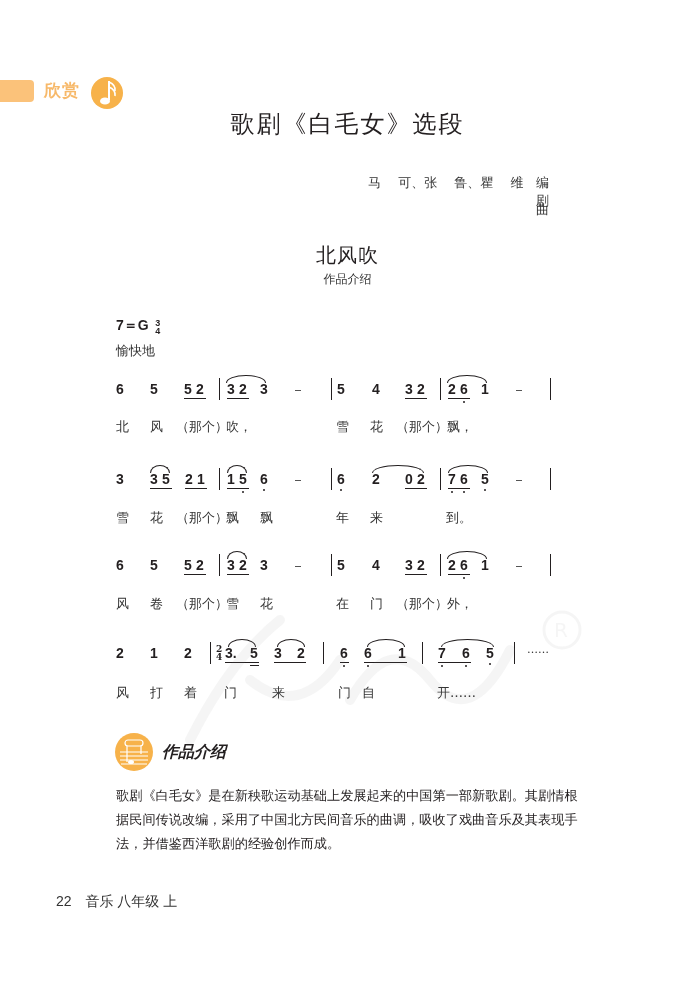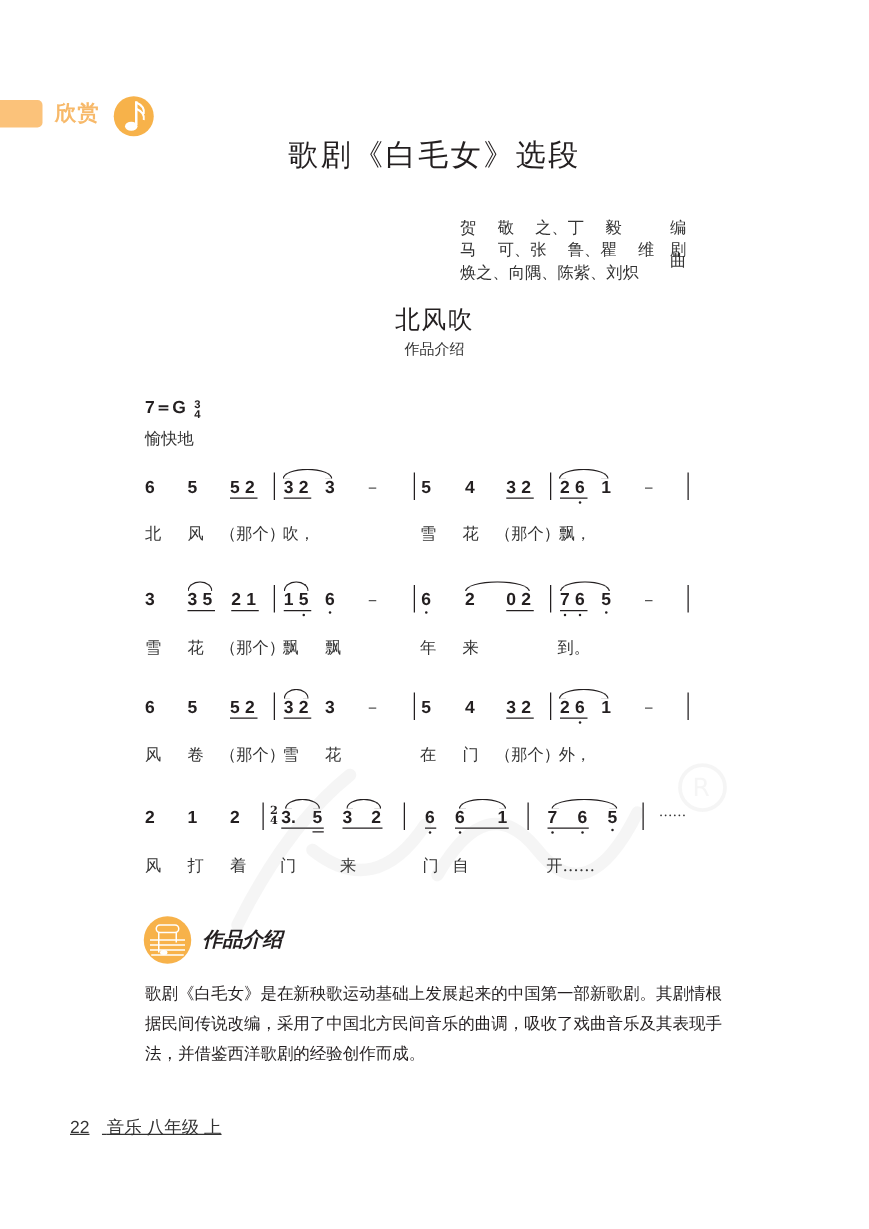--- a/index.html
+++ b/index.html
@@ -24,42 +24,40 @@
   .note { position:absolute; font-family:"Liberation Sans","DejaVu Sans",sans-serif; font-weight:bold; font-size:14px; }
   .ul { position:absolute; height:1px; background:#231f20; }
   .bar { position:absolute; width:1px; height:22px; background:#231f20; }
   .dot { position:absolute; width:2px; height:2px; background:#231f20; border-radius:1px; }
   .dash { position:absolute; width:6px; height:1px; background:#555; }
   .slur { position:absolute; border:1px solid #231f20; border-bottom:none; border-radius:50% 50% 0 0 / 100% 100% 0 0; height:7px; }
   .lyric { position:absolute; font-size:13px; color:#333; }
   .sec-icon { left:114px; top:732px; width:40px; height:40px; }
   .sec-title { left:162px; top:742px; font-family:"DejaVu Sans","Liberation Sans",sans-serif; font-weight:bold; font-size:16px;font-style:italic; }
   .intro { left:116px; top:784px; width:470px; font-size:13.2px; line-height:24px; color:#231f20; }
-  .footer { left:56px; top:893px; font-family:"Liberation Sans",sans-serif; font-size:14px; color:#333;text-decoration:underline; }
+  .footer { left:56px; top:893px; font-family:"Liberation Sans",sans-serif; font-size:14px; color:#333; }
   .footer span { margin-right:10px; }
   .watermark { left:170px; top:600px; width:420px; height:150px; opacity:0.08; }
 </style>
 </head>
 <body>
 
 <div class="abs tag-bar"></div>
 <div class="abs tag-label">欣赏</div>
 <svg class="abs tag-icon" viewBox="0 0 34 34">
   <circle cx="17" cy="17" r="16" fill="#f7b24a"></circle>
   <path d="M19 5 L19 24" stroke="#fff" stroke-width="2"></path>
   <path d="M19 6 Q26 9 25 15 M19 11 Q26 14 25 20" stroke="#fff" stroke-width="1.6" fill="none"></path>
   <ellipse cx="15" cy="25" rx="5" ry="3.6" fill="#fff"></ellipse>
 </svg>
 
 <div class="abs title">歌剧《白毛女》选段</div>
 
 <div class="abs credits">
-  <div class="row">贺　 敬　 之、丁　 毅</div>
   <div class="row">马　 可、张　 鲁、瞿　 维</div>
-  <div class="row">焕之、向隅、陈紫、刘炽</div>
   <span class="side1">编剧</span>
   <span class="side2">曲</span>
 </div>
 
 <div class="abs song-title">北风吹</div>
 <div class="abs song-sub">作品介绍</div>
 
 <div class="abs key">
   <b>7＝G</b>
   <span class="frac">

